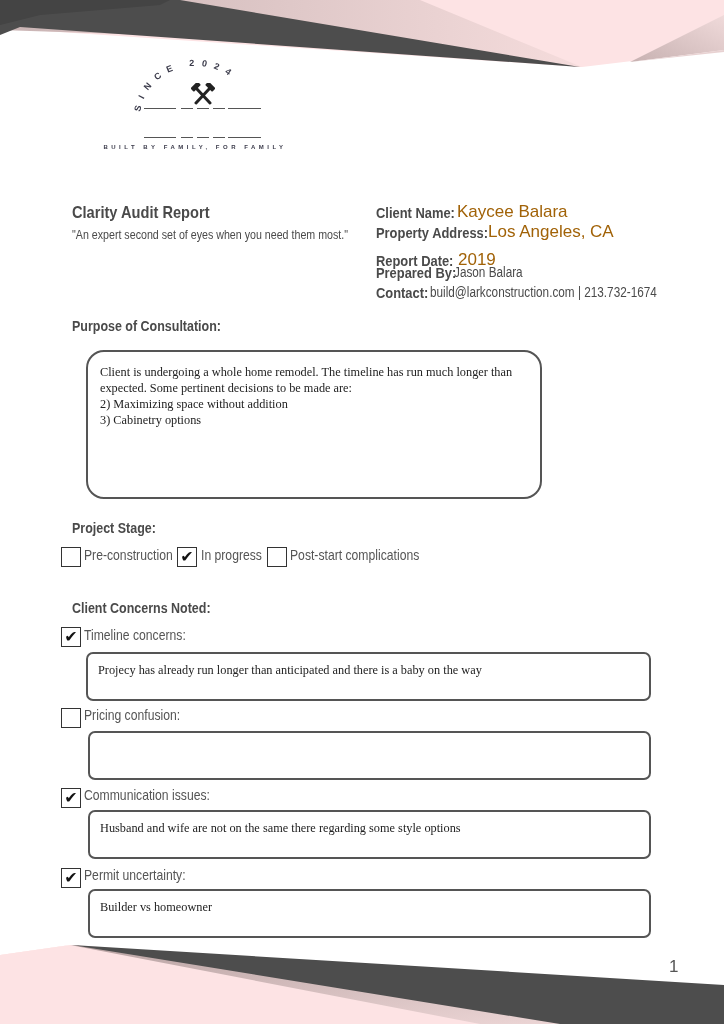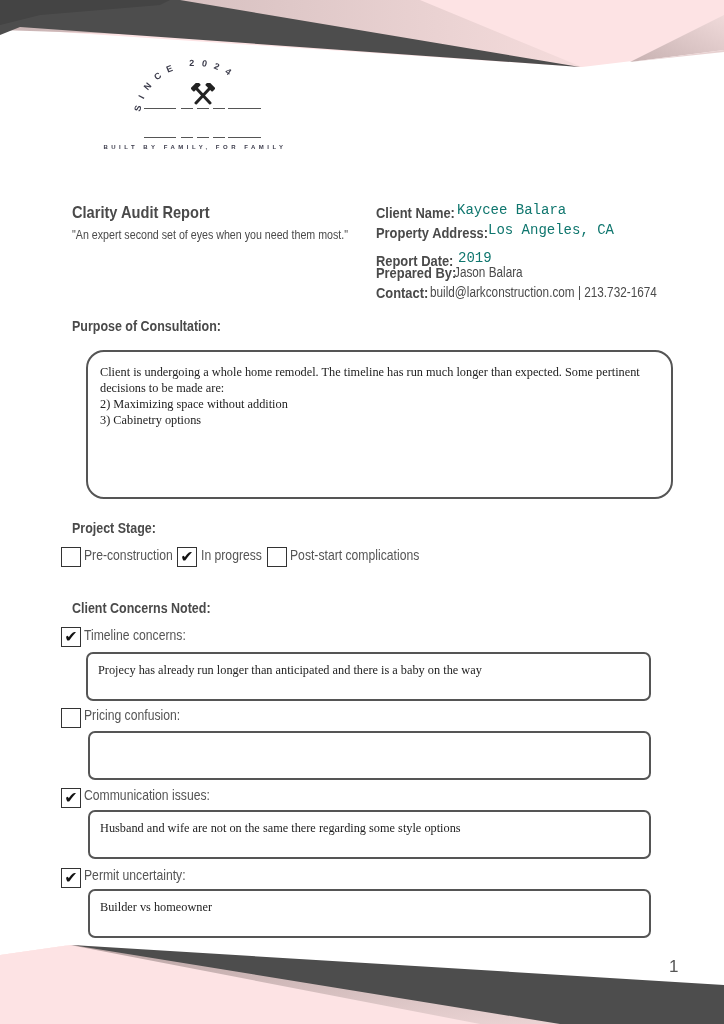--- a/index.html
+++ b/index.html
@@ -18,29 +18,29 @@
       font-size: 13px; letter-spacing: 2.6px; color: #3a3a4a; font-weight: normal;
     }
     .tagline {
       position: absolute; left: 0; top: 86px; width: 270px; text-align: center;
       font-size: 6px; letter-spacing: 3.5px; color: #3a3a4a; font-weight: bold;
     }
     .title { left: 72px; top: 203px; font-size: 17px; font-weight: bold; color: #4a4a4a; transform: scaleX(0.86); }
     .subtitle { left: 72px; top: 227px; font-size: 13px; color: #4a4a4a; transform: scaleX(0.82); white-space: nowrap; }
     .info-row { position: absolute; left: 376px; white-space: nowrap; }
     .info-label { font-size: 15px; font-weight: bold; color: #4a4a4a; display: inline-block; transform: scaleX(0.86); transform-origin: left center; }
-    .info-val-serif { font-family: Liberation Mono, monospace; font-size: 14px; color: #0f766e; position: absolute; top: -2px; }
+    .info-val-serif { font-family: Liberation Sans, sans-serif; font-size: 17px; color: #a16207; position: absolute; top: -2px; }
     .info-val-sans { font-size: 14px; color: #4a4a4a; }
     .section-h { position: absolute; left: 72px; font-size: 14.5px; font-weight: bold; color: #4a4a4a; transform: scaleX(0.86); transform-origin: left top; white-space: nowrap; }
     .textbox {
       position: absolute; border: 2px solid #555; border-radius: 7px; background: #fff;
       font-family: "Liberation Serif", serif; font-size: 12.3px; color: #222; line-height: 16px;
       box-sizing: border-box; padding: 8px 10px;
     }
-    .purpose-box { left: 86px; top: 350px; width: 587px; height: 149px; border-radius: 18px; padding: 12px 12px; }
+    .purpose-box { left: 86px; top: 350px; width: 456px; height: 149px; border-radius: 18px; padding: 12px 12px; }
     .cb {
       position: absolute; width: 20px; height: 20px; border: 1.5px solid #333; box-sizing: border-box; background: #fff;
       display: flex; align-items: center; justify-content: center; font-size: 16px; color: #111; line-height: 1;
     }
     .cb-label { position: absolute; font-size: 14.5px; color: #555; white-space: nowrap; transform: scaleX(0.84); transform-origin: left top; }
     .concern-box { left: 88px; width: 563px; height: 49px; }
     .page-num { position: absolute; left: 669px; top: 957px; font-size: 17px; color: #555; }
   </style>
 </head>
 <body>

